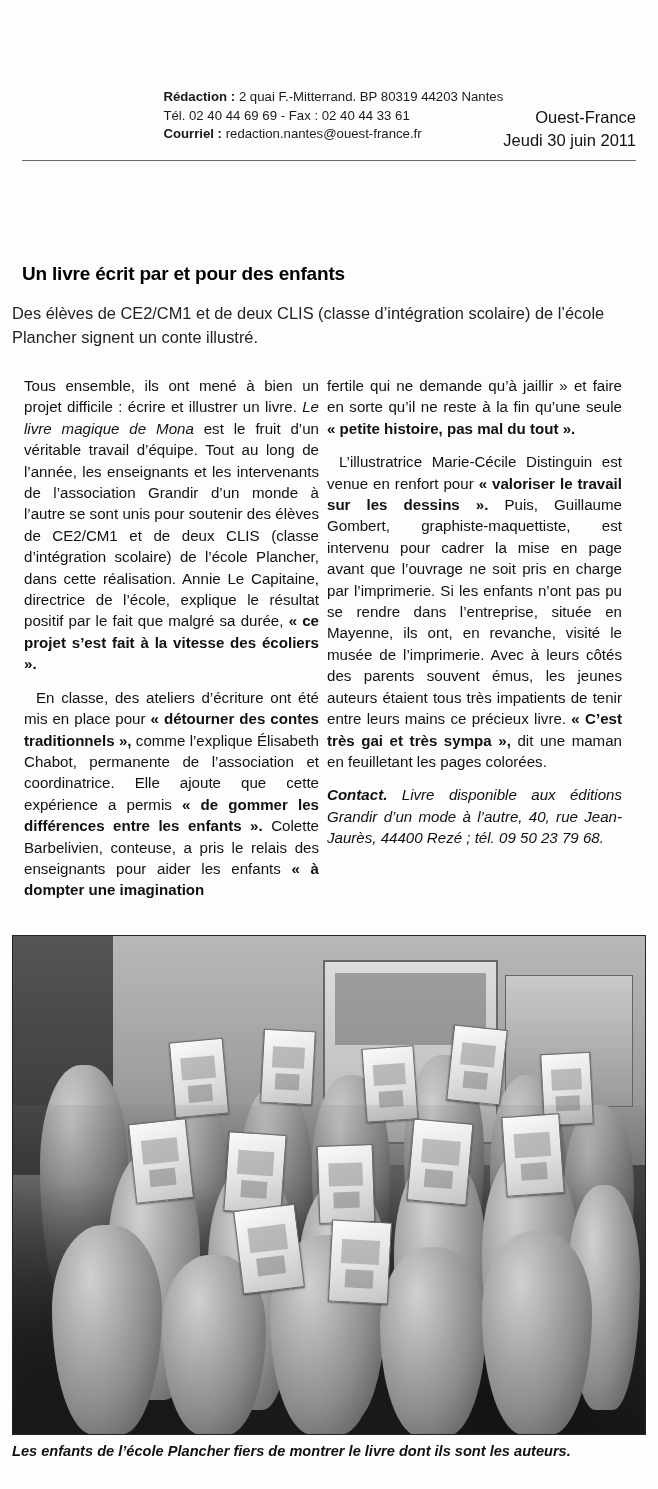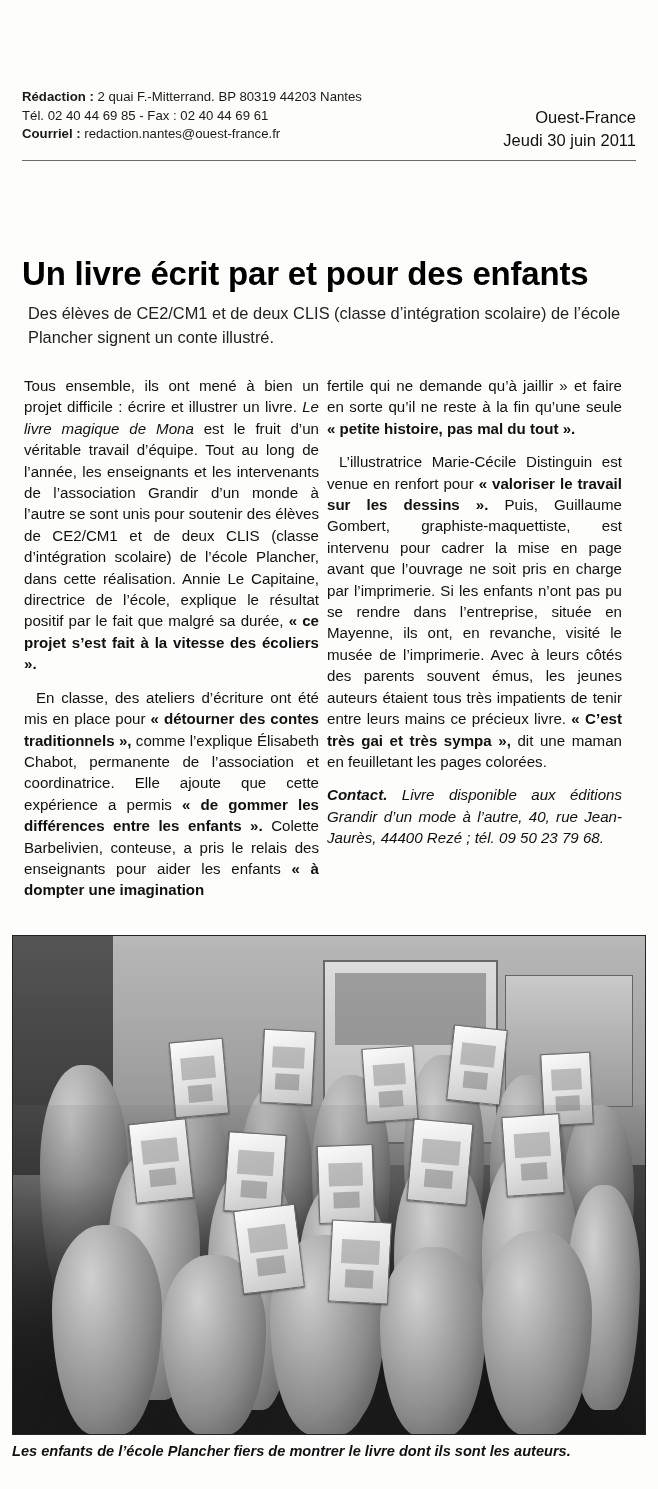--- a/index.html
+++ b/index.html
@@ -23,21 +23,21 @@
     background: #fdfdfb;
   }
 
   
   .masthead {
     position: absolute;
     left: 22px;
     top: 88px;
     width: 614px;
     display: flex;
-    justify-content: space-between;
+    justify-content: flex-end;
     align-items: flex-start;
   }
   .masthead-left {
     font-size: 13.2px;
     line-height: 18.5px;
     color: #1a1a1a;
   }
   .masthead-left .lbl { font-weight: bold; }
   .masthead-right {
     text-align: right;
@@ -54,29 +54,29 @@
     height: 1px;
     background: #6a6a6a;
   }
 
   
   .headline {
     position: absolute;
     left: 22px;
     top: 258px;
     width: 614px;
-    font-size: 33px;
+    font-size: 19px;
     font-weight: bold;
     letter-spacing: -0.2px;
     color: #000;
     line-height: 32px;
   }
   .standfirst {
     position: absolute;
-    left: 28px;
+    left: 12px;
     top: 302px;
     width: 600px;
     font-size: 16.4px;
     line-height: 23.5px;
     color: #222;
   }
 
   
   .columns {
     position: absolute;
@@ -189,21 +189,21 @@
 <body>
 
 <div class="page">
 
   <div class="masthead">
     <div class="masthead-left">
       <div>
         <span class="lbl">Rédaction :</span>
         <span>2 quai F.-Mitterrand. BP 80319 44203 Nantes</span>
       </div>
-      <div>Tél. 02 40 44 69 85 - Fax : 02 40 44 69 61</div>
+      <div>Tél. 02 40 44 69 69 - Fax : 02 40 44 33 61</div>
       <div>
         <span class="lbl">Courriel :</span>
         <span>redaction.nantes@ouest-france.fr</span>
       </div>
     </div>
     <div class="masthead-right">
       <div>Ouest-France</div>
       <div>Jeudi 30 juin 2011</div>
     </div>
   </div>

